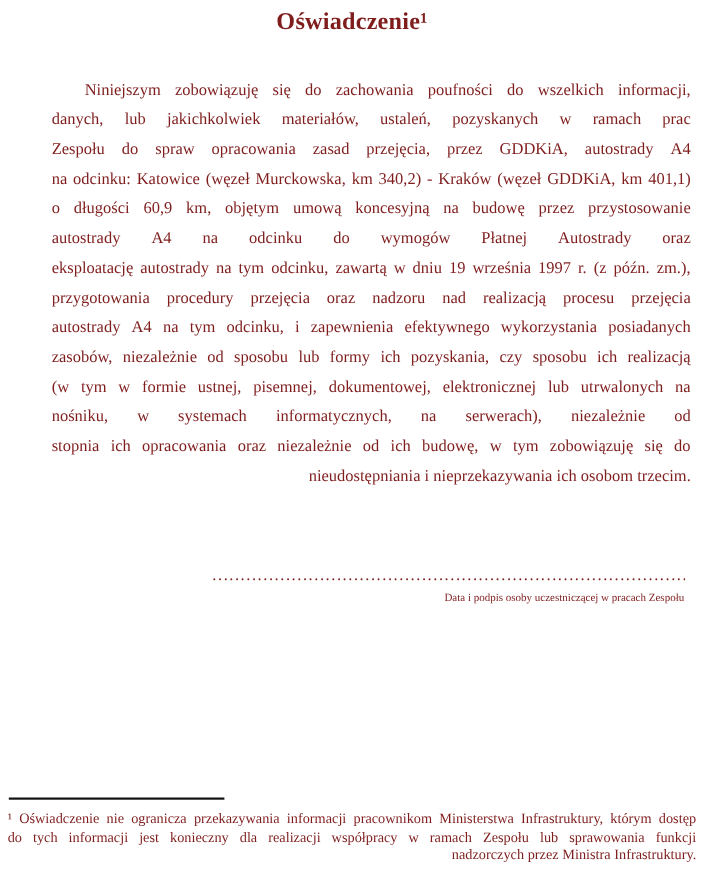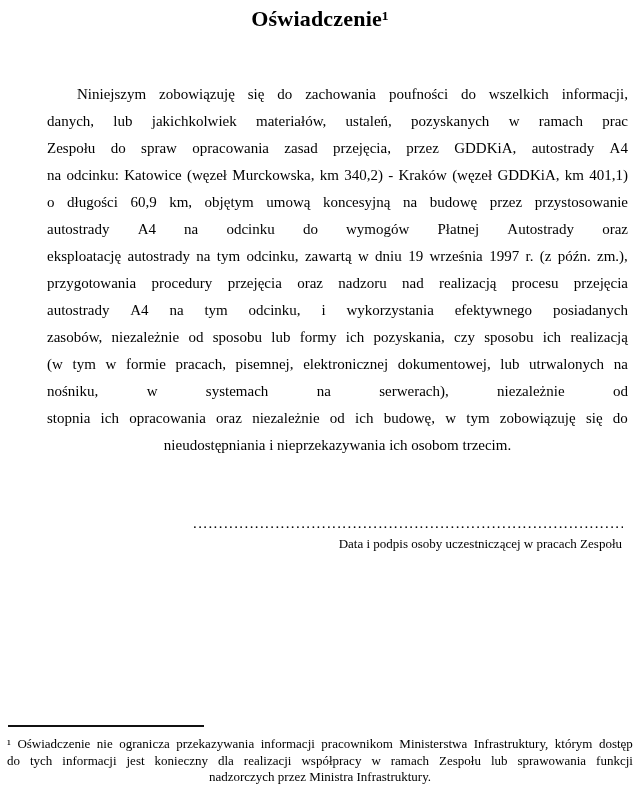--- a/index.html
+++ b/index.html
@@ -3,21 +3,21 @@
 <meta charset="utf-8">
 <style>
   html, body { margin: 0; padding: 0; background: #ffffff; }
   .page {
     position: relative;
     width: 640px;
     height: 791px;
     background: #ffffff;
     overflow: hidden;
     font-family: "Liberation Serif", "DejaVu Serif", serif;
-    color: #000000;
+    color: #7f1d1d;
   }
   .title {
     position: absolute;
     top: 6px;
     left: 0;
     width: 640px;
     margin: 0;
     text-align: center;
     font-size: 22px;
     font-weight: bold;
@@ -25,42 +25,42 @@
     letter-spacing: 0.2px;
   }
   .body-text {
     position: absolute;
     top: 69px;
     left: 47px;
     width: 581px;
     font-size: 15px;
   }
   .body-text .line { height: 27px; line-height: 27px; }
-  .body-text .line:first-child { padding-left: 30px; margin-top: 12px; }
+  .body-text .line:first-child { padding-left: 30px; }
   .footnote-text .line { height: 16.5px; line-height: 16.5px; }
   .jline { display: flex; justify-content: space-between; }
   .jline span { white-space: pre; }
-  .pline { text-align: center; white-space: nowrap; }
+  .pline { text-align: right; white-space: nowrap; }
   .dotted-line {
     position: absolute;
     top: 514px;
     left: 193px;
     width: 430px;
     height: 18px;
     line-height: 18px;
     font-size: 15px;
     letter-spacing: 1.4px;
     white-space: nowrap;
     overflow: hidden;
   }
   .signature-caption {
     position: absolute;
     top: 536px;
     right: 18px;
-    font-size: 13px;
+    font-size: 10px;
     line-height: 15px;
     text-align: right;
     white-space: nowrap;
   }
   .footnote-separator {
     position: absolute;
     top: 725px;
     left: 8px;
     width: 196px;
     height: 1.5px;
@@ -183,22 +183,23 @@
         <span>procesu</span>
         <span>przejęcia</span>
       </div>
       <div class="line jline">
         <span>autostrady</span>
         <span>A4</span>
         <span>na</span>
         <span>tym</span>
         <span>odcinku,</span>
         <span>i</span>
+        <span>zapewnienia</span>
+        <span>efektywnego</span>
         <span>wykorzystania</span>
-        <span>efektywnego</span>
         <span>posiadanych</span>
       </div>
       <div class="line jline">
         <span>zasobów,</span>
         <span>niezależnie</span>
         <span>od</span>
         <span>sposobu</span>
         <span>lub</span>
         <span>formy</span>
         <span>ich</span>
@@ -206,32 +207,33 @@
         <span>czy</span>
         <span>sposobu</span>
         <span>ich</span>
         <span>realizacją</span>
       </div>
       <div class="line jline">
         <span>(w</span>
         <span>tym</span>
         <span>w</span>
         <span>formie</span>
-        <span>pracach,</span>
+        <span>ustnej,</span>
         <span>pisemnej,</span>
+        <span>dokumentowej,</span>
         <span>elektronicznej</span>
-        <span>dokumentowej,</span>
         <span>lub</span>
         <span>utrwalonych</span>
         <span>na</span>
       </div>
       <div class="line jline">
         <span>nośniku,</span>
         <span>w</span>
         <span>systemach</span>
+        <span>informatycznych,</span>
         <span>na</span>
         <span>serwerach),</span>
         <span>niezależnie</span>
         <span>od</span>
       </div>
       <div class="line jline">
         <span>stopnia</span>
         <span>ich</span>
         <span>opracowania</span>
         <span>oraz</span>

